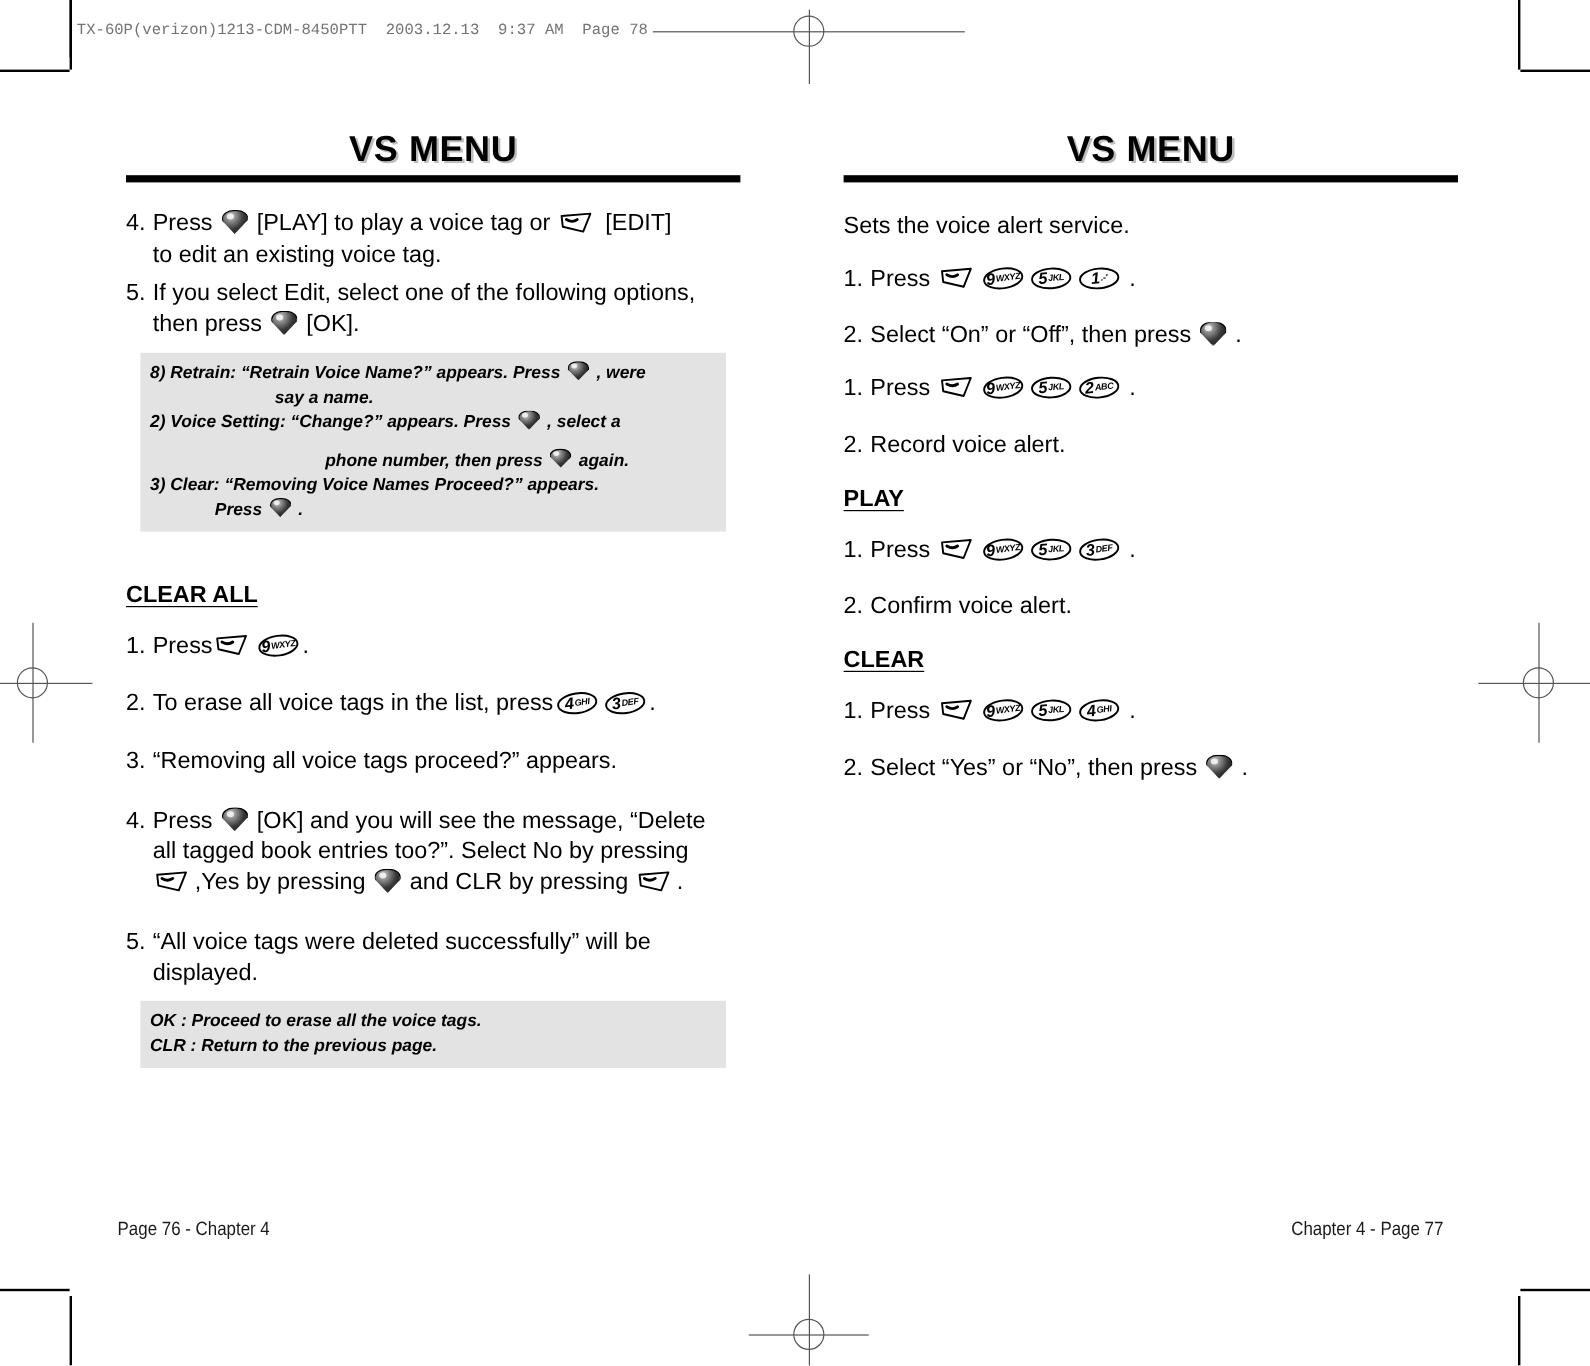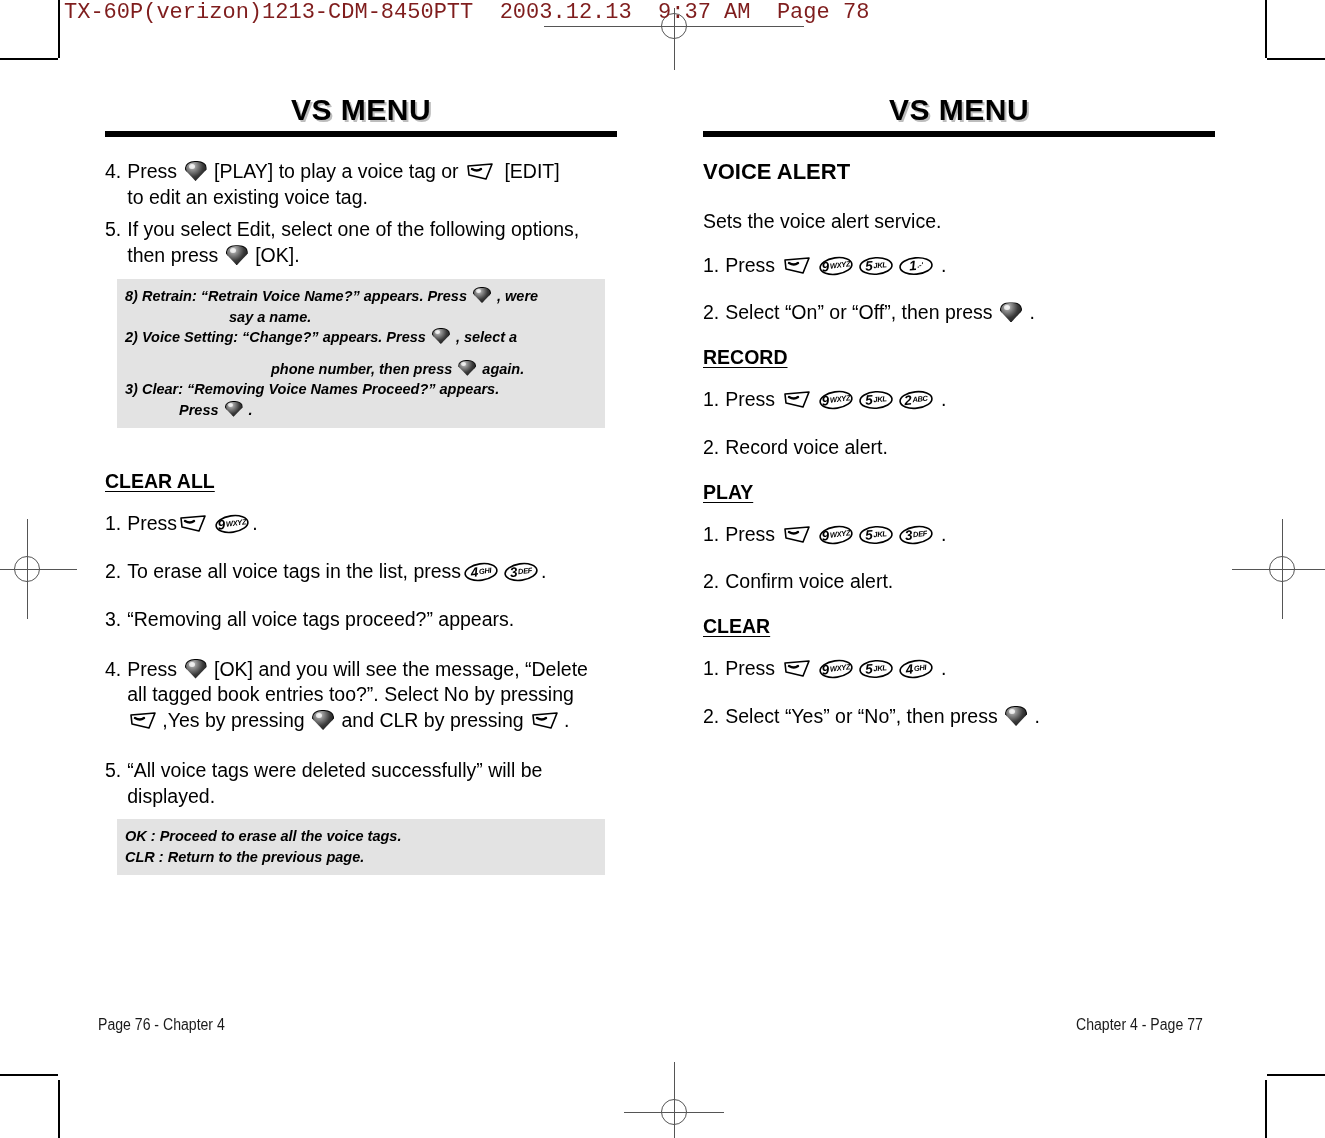--- a/index.html
+++ b/index.html
@@ -33,33 +33,33 @@
   .reg .lv {
     position: absolute; width: 1px; background: #555;
     height: 100px; top: -50px; left: 0;
   }
   .reg.top .lv { height: 62px; top: -18px; }
   .reg.top .lh { width: 260px; left: -130px; }
 
   
   .slug {
     position: absolute;
-    left: 64px; top: 0;
+    left: 64px; top: 17px;
     font-family: "Liberation Mono", monospace;
-    font-size: 22px;
+    font-size: 13px;
     letter-spacing: 0px;
     white-space: pre;
-    color: #7f1d1d;
+    color: #737373;
   }
   .slug-rule {
     position: absolute; left: 58px; top: 0; width: 2px; height: 48px; background:#000;
   }
   .col {
     position: absolute;
-    top: 95px;
+    top: 110px;
     width: 512px;
   }
   .col-left  { left: 105px; }
   .col-right { left: 703px; }
 
   .chap-title {
     text-align: center;
     font-size: 30px;
     font-weight: bold;
     letter-spacing: 0.5px;
@@ -379,21 +379,20 @@
     <div class="nline">CLR : Return to the previous page.</div>
   </div>
 
 </div>
 
 <div class="col col-right">
 
   <div class="chap-title">VS MENU</div>
   <div class="rule-double"></div>
 
-  <div class="sechead" style="margin-top:20px;">VOICE ALERT</div>
 
   <div class="para" style="margin-top:24px;">Sets the voice alert service.</div>
 
 
   <div class="step" style="margin-top:18px;margin-bottom:22px;">
     <span class="num">1.</span>
     <span class="txt">
       <span>Press</span>
       <span class="ico clr-key">
         <svg viewBox="0 0 30 19">
@@ -430,23 +429,20 @@
 
   <div class="step" style="margin-bottom:6px;">
     <span class="num">2.</span>
     <span class="txt">
       <span>Select “On” or “Off”, then press</span>
       <span class="ico ok-key"><span class="dome"></span><span class="glint"></span></span>
       <span>.</span>
     </span>
   </div>
 
-  <div class="subhead-wrap" style="margin-top:20px;">
-    <span class="subhead">RECORD</span>
-  </div>
 
   <div class="step" style="margin-top:18px;margin-bottom:22px;">
     <span class="num">1.</span>
     <span class="txt">
       <span>Press</span>
       <span class="ico clr-key">
         <svg viewBox="0 0 30 19">
             <path d="M2 4 L26 2 L20 17 L3 13 Z" fill="#fff" stroke="#000" stroke-width="1.6" stroke-linejoin="round"></path>
             <path d="M6 7 Q11 10 15 7" fill="none" stroke="#000" stroke-width="2.4" stroke-linecap="round"></path>
           </svg>

